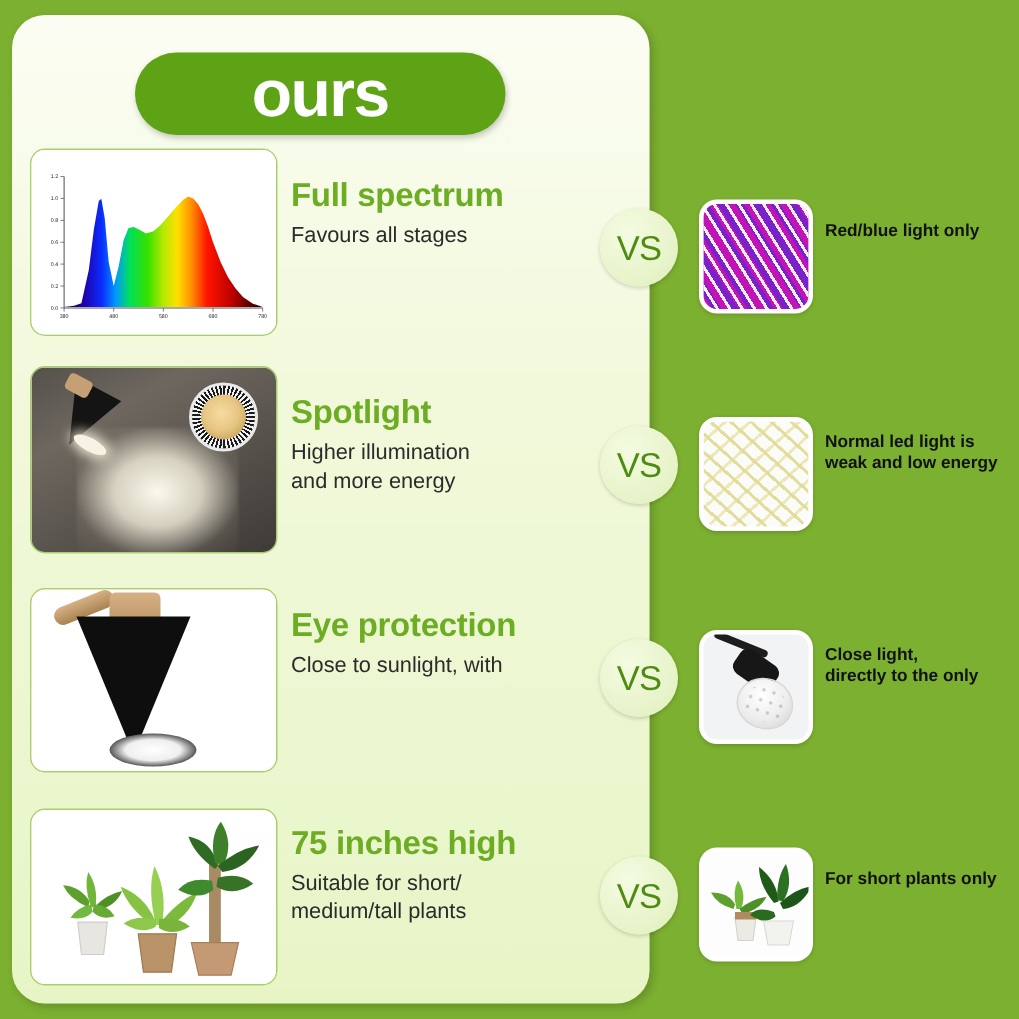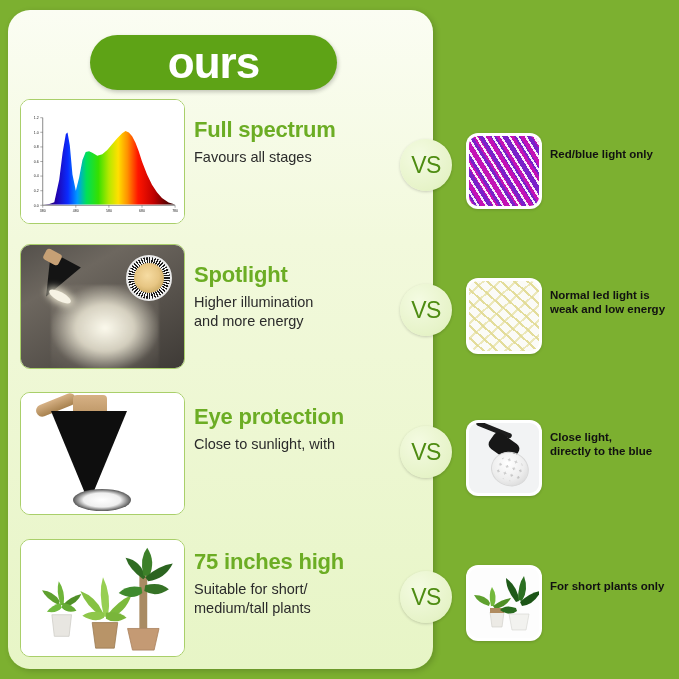--- a/index.html
+++ b/index.html
@@ -390,21 +390,21 @@
       <div class="t-bulb-scene">
         <div class="t-cord"></div>
         <div class="t-socket"></div>
         <div class="t-bulb">
           <div class="t-bulb-dots"></div>
         </div>
       </div>
     </div>
     <div class="caption">
       <div>Close light,</div>
-      <div>directly to the blue</div>
+      <div>directly to the only</div>
     </div>
   </div>
 
   <div class="row row-4">
     <div class="photo">
       <div class="plants-scene">
         <svg viewBox="0 0 165 118" style="width:100%;height:100%;display:block">
 
           <g>
             <path d="M38,66 q-13,-6 -17,-15 q12,1 18,11z" fill="#5ea02e"></path>

